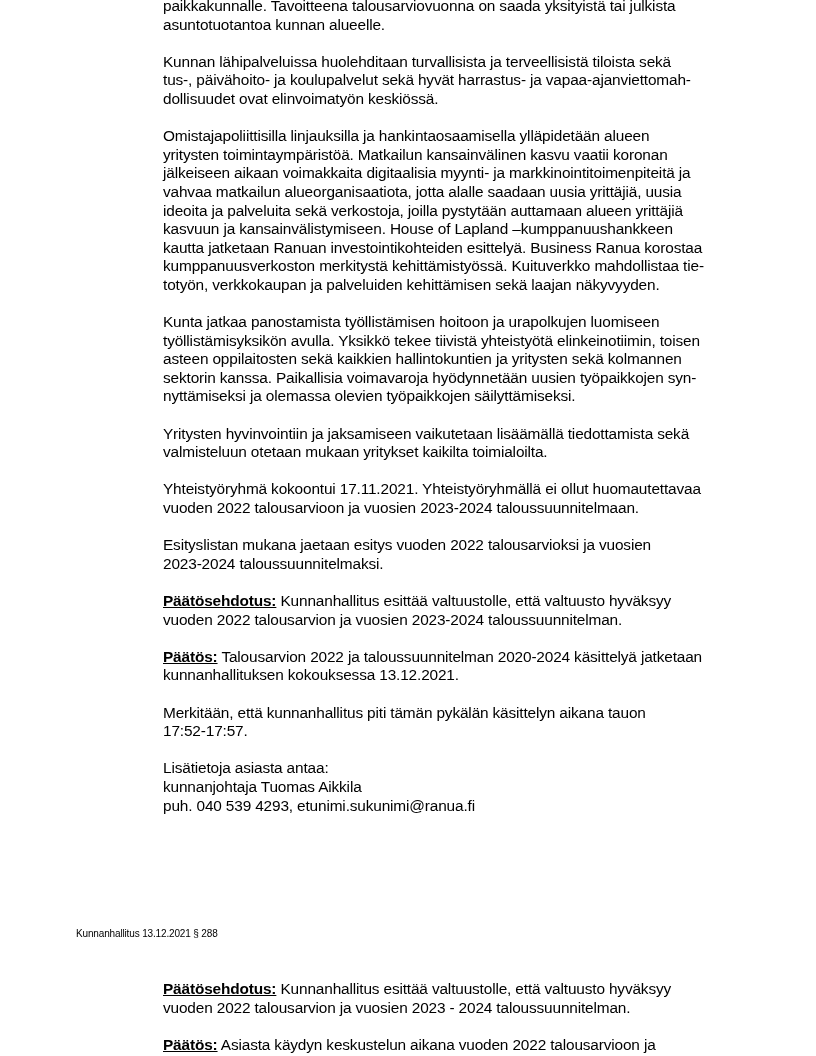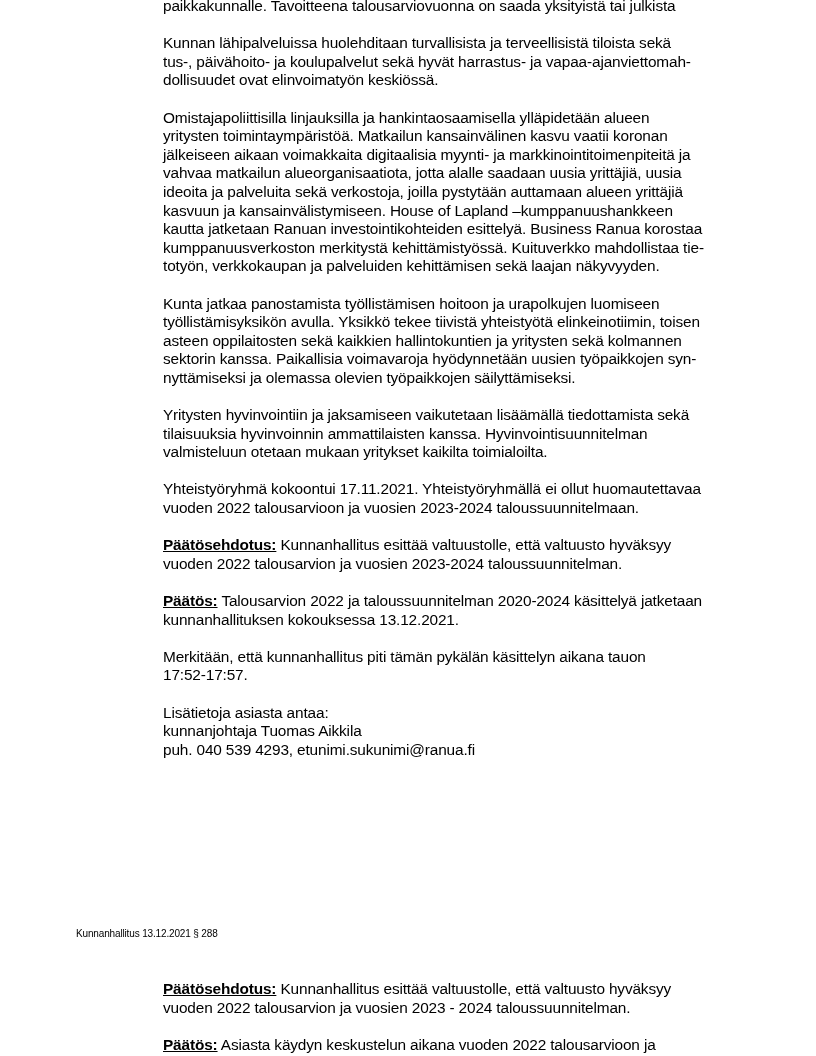--- a/index.html
+++ b/index.html
@@ -17,20 +17,21 @@
 </style>
 </head>
 <body>
 
 <div class="page">
 
   <div class="body-col">
 
     <p class="para">
       <span class="line">paikkakunnalle. Tavoitteena talousarviovuonna on saada yksityistä tai julkista</span>
+      <span class="line">asuntotuotantoa kunnan alueelle.</span>
     </p>
 
     <p class="para">
       <span class="line">Kunnan lähipalveluissa huolehditaan turvallisista ja terveellisistä tiloista sekä</span>
       <span class="line">tus-, päivähoito- ja koulupalvelut sekä hyvät harrastus- ja vapaa-ajanviettomah-</span>
       <span class="line">dollisuudet ovat elinvoimatyön keskiössä.</span>
     </p>
 
     <p class="para">
       <span class="line">Omistajapoliittisilla linjauksilla ja hankintaosaamisella ylläpidetään alueen</span>
@@ -47,29 +48,32 @@
     <p class="para">
       <span class="line">Kunta jatkaa panostamista työllistämisen hoitoon ja urapolkujen luomiseen</span>
       <span class="line">työllistämisyksikön avulla. Yksikkö tekee tiivistä yhteistyötä elinkeinotiimin, toisen</span>
       <span class="line">asteen oppilaitosten sekä kaikkien hallintokuntien ja yritysten sekä kolmannen</span>
       <span class="line">sektorin kanssa. Paikallisia voimavaroja hyödynnetään uusien työpaikkojen syn-</span>
       <span class="line">nyttämiseksi ja olemassa olevien työpaikkojen säilyttämiseksi.</span>
     </p>
 
     <p class="para">
       <span class="line">Yritysten hyvinvointiin ja jaksamiseen vaikutetaan lisäämällä tiedottamista sekä</span>
-      <span class="line">tilaisuuksia hyvinvoinnin ammattilaisten kanssa. Hyvinvointisuunnitelman</span>
       <span class="line">valmisteluun otetaan mukaan yritykset kaikilta toimialoilta.</span>
     </p>
 
     <p class="para">
       <span class="line">Yhteistyöryhmä kokoontui 17.11.2021. Yhteistyöryhmällä ei ollut huomautettavaa</span>
       <span class="line">vuoden 2022 talousarvioon ja vuosien 2023-2024 taloussuunnitelmaan.</span>
     </p>
 
+    <p class="para">
+      <span class="line">Esityslistan mukana jaetaan esitys vuoden 2022 talousarvioksi ja vuosien</span>
+      <span class="line">2023-2024 taloussuunnitelmaksi.</span>
+    </p>
 
 
     <p class="para">
       <span class="line"><span class="label">Päätösehdotus:</span><span> Kunnanhallitus esittää valtuustolle, että valtuusto hyväksyy</span></span>
       <span class="line">vuoden 2022 talousarvion ja vuosien 2023-2024 taloussuunnitelman.</span>
     </p>
 
     <p class="para">
       <span class="line"><span class="label">Päätös:</span><span> Talousarvion 2022 ja taloussuunnitelman 2020-2024 käsittelyä jatketaan</span></span>
       <span class="line">kunnanhallituksen kokouksessa 13.12.2021.</span>

